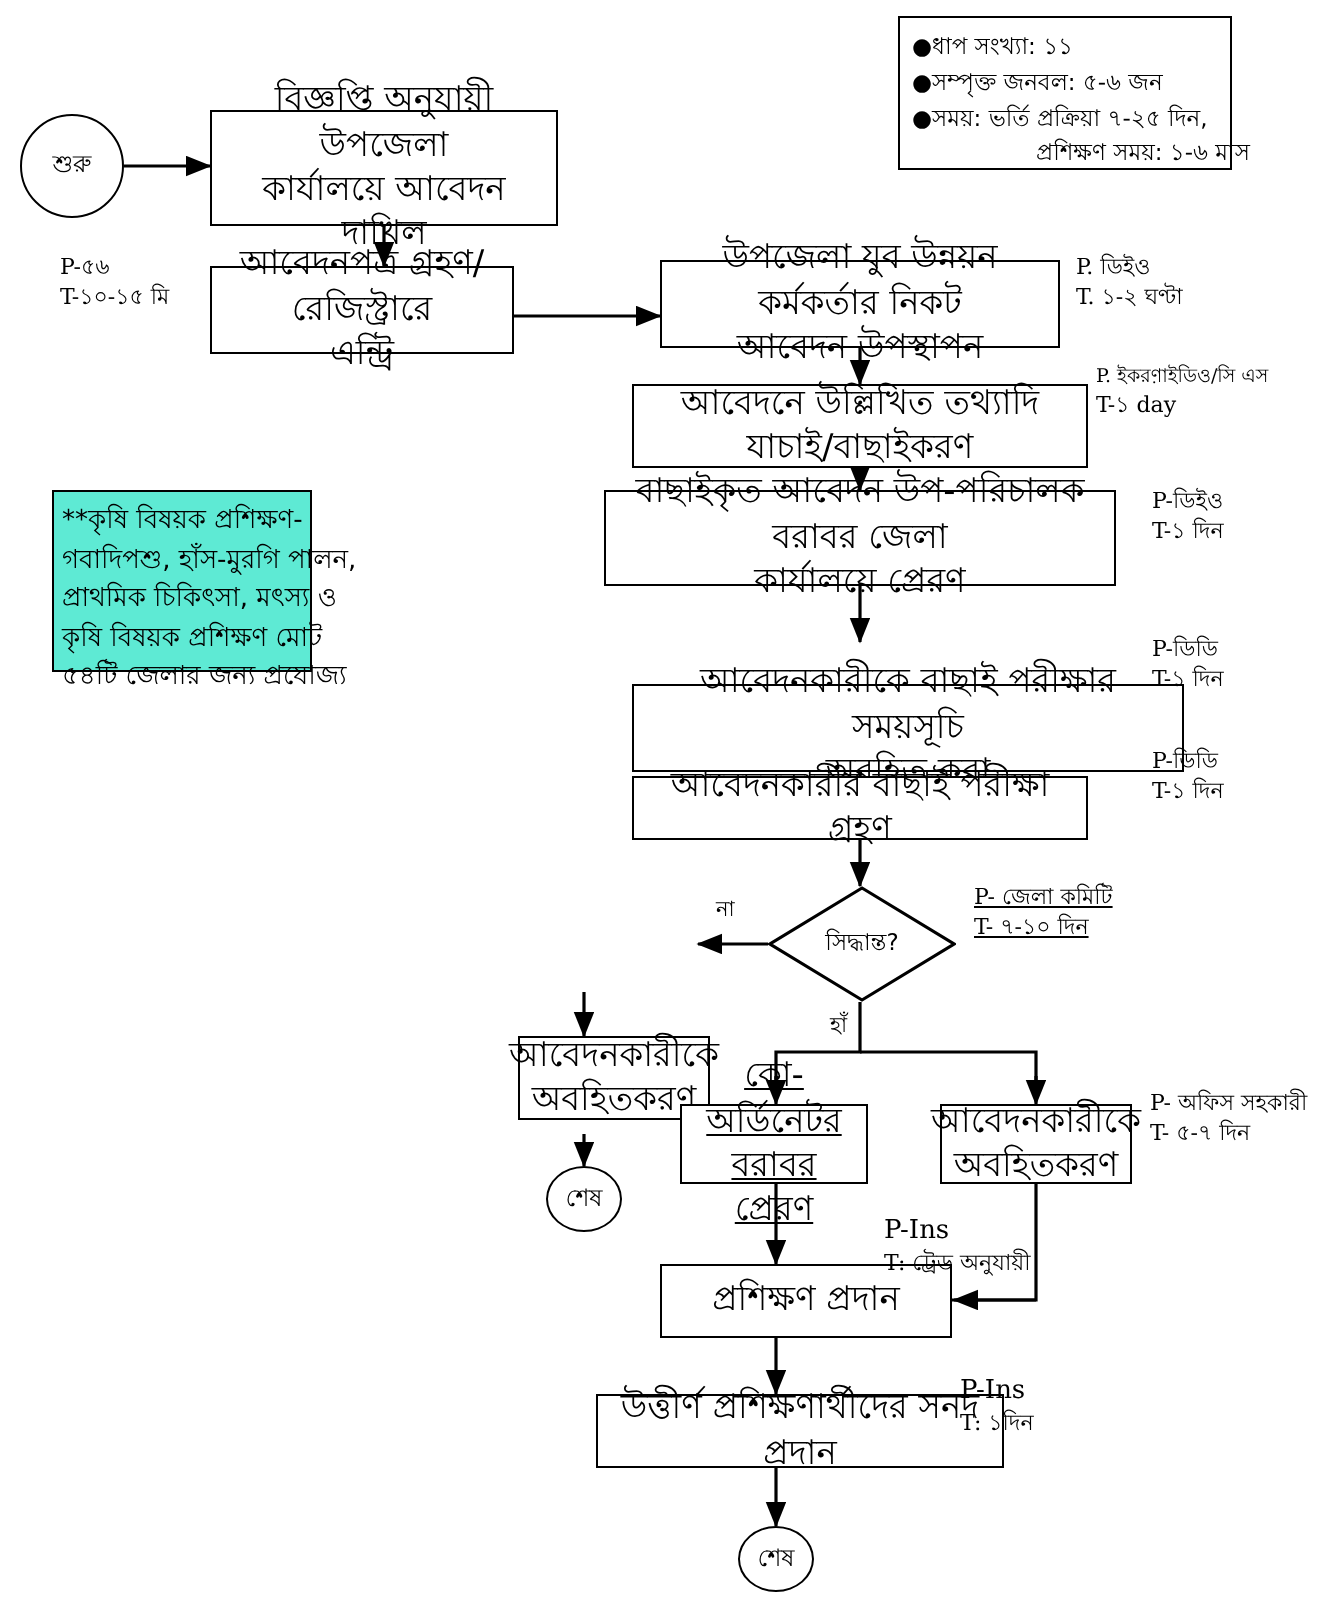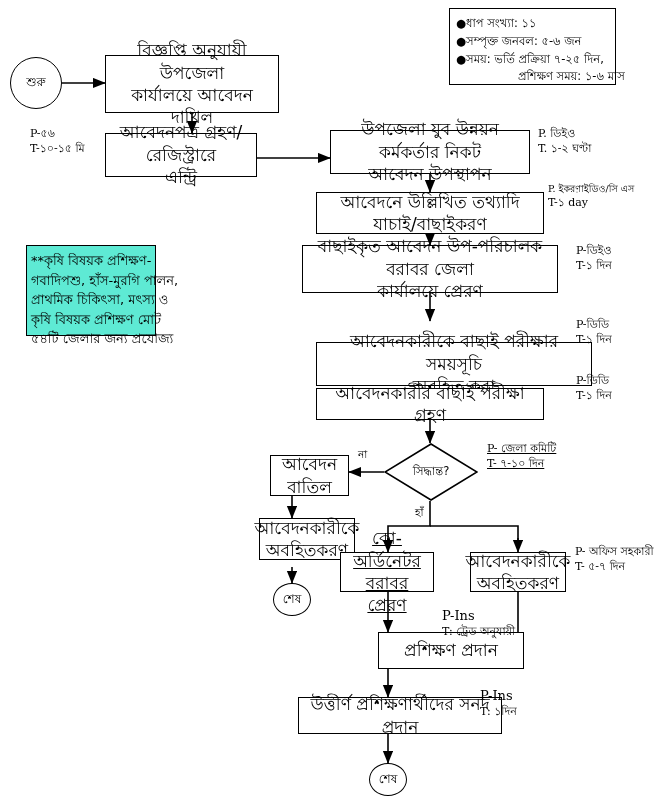--- a/index.html
+++ b/index.html
@@ -226,26 +226,20 @@
   <div class="diamond" style="left:384px; top:443px; width:94px; height:58px;">
     <svg class="dshape" viewBox="0 0 94 58" preserveAspectRatio="none">
       <polygon points="47,1 93,29 47,57 1,29" fill="#ffffff" stroke="#000000" stroke-width="1.6"></polygon>
     </svg>
     <div class="dlabel">সিদ্ধান্ত?</div>
   </div>
 
   <div class="edgelabel" style="left:357px; top:447px;">না</div>
   <div class="edgelabel" style="left:414px; top:505px;">হাঁ</div>
 
-  <div class="node proc twoline" style="left:270px; top:455px; width:79px; height:41px;">
-    <div>
-      <span>আবেদন</span>
-      <span>বাতিল</span>
-    </div>
-  </div>
 
   <div class="node proc twoline" style="left:259px; top:518px; width:96px; height:42px;">
     <div>
       <span>আবেদনকারীকে</span>
       <span>অবহিতকরণ</span>
     </div>
   </div>
 
   <div class="node terminal" style="left:273px; top:583px; width:38px; height:33px;">
     <span>শেষ</span>
@@ -258,21 +252,21 @@
     </div>
   </div>
 
   <div class="node proc twoline" style="left:470px; top:552px; width:96px; height:40px;">
     <div>
       <span>আবেদনকারীকে</span>
       <span>অবহিতকরণ</span>
     </div>
   </div>
 
-  <div class="node proc" style="left:330px; top:632px; width:146px; height:37px;margin-left:48px;">
+  <div class="node proc" style="left:330px; top:632px; width:146px; height:37px;">
     <span>প্রশিক্ষণ প্রদান</span>
   </div>
 
   <div class="node proc" style="left:298px; top:697px; width:204px; height:37px;">
     <span>উত্তীর্ণ প্রশিক্ষণার্থীদের সনদ প্রদান</span>
   </div>
 
   <div class="node terminal" style="left:369px; top:763px; width:38px; height:33px;">
     <span>শেষ</span>
   </div>

